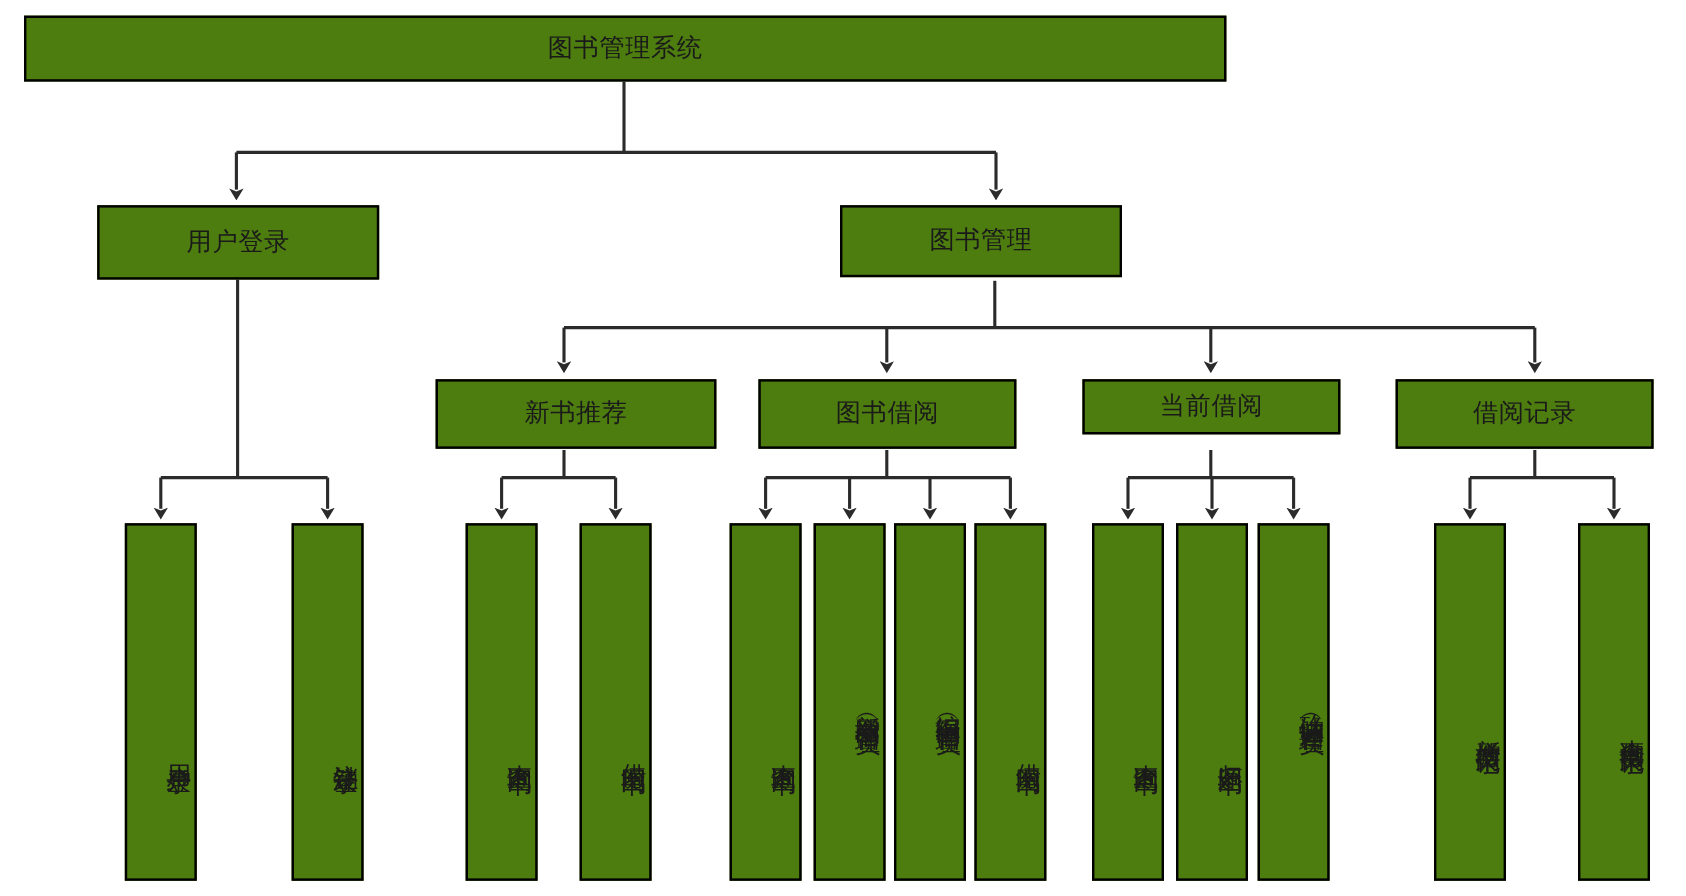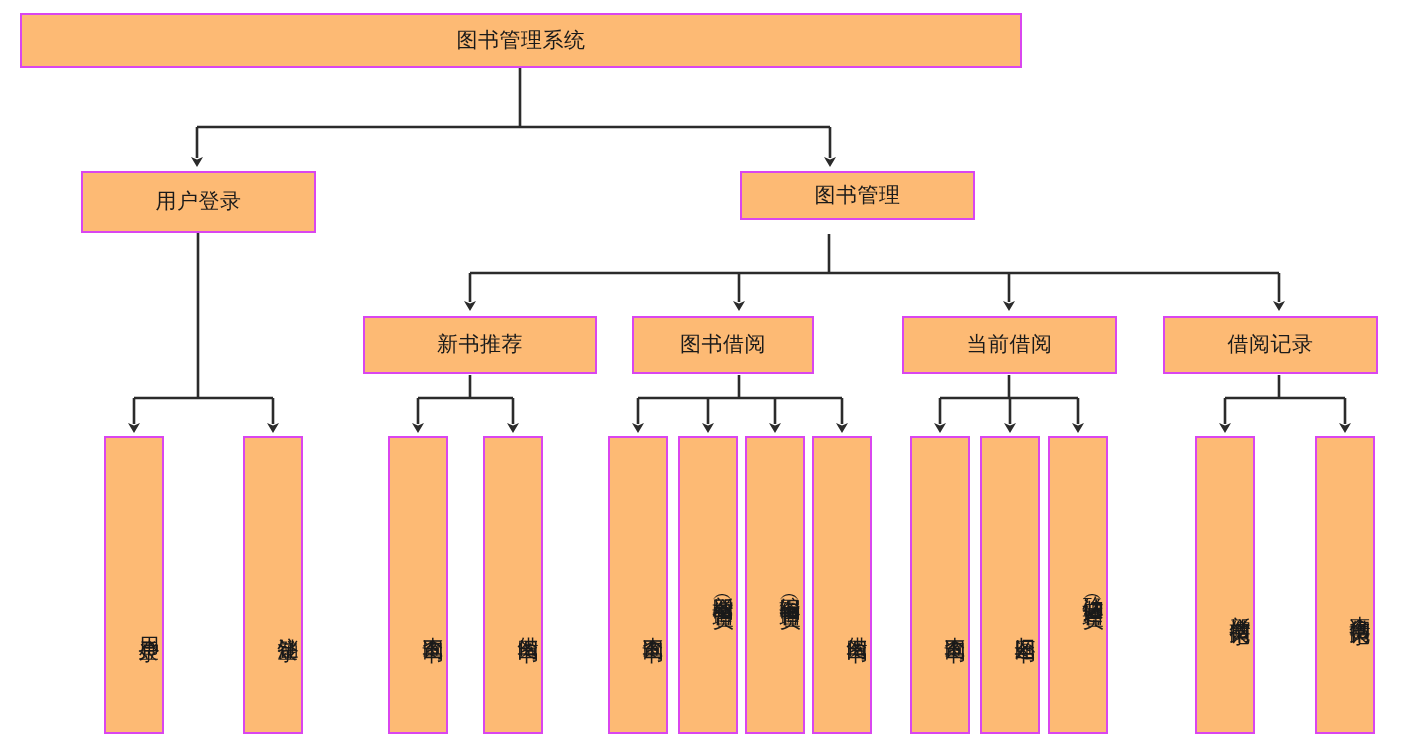--- a/index.html
+++ b/index.html
@@ -21,22 +21,22 @@
   #diagram-svg {
     position: absolute;
     left: 0;
     top: 0;
     width: 1405px;
     height: 747px;
   }
   .node {
     position: absolute;
     box-sizing: border-box;
-    border: 2px solid #d946ef;
-    background: #fdba74;
+    border: 2px solid #000000;
+    background: #4d7c0f;
     display: flex;
     align-items: center;
     justify-content: center;
     color: #1a1a1a;
     z-index: 2;
   }
   .node-h {
     font-size: 21px;
     line-height: 1.1;
     letter-spacing: 0.5px;
@@ -126,31 +126,31 @@
     </g>
   </svg>
 
   <div class="node node-h" style="left:20px; top:13px; width:1002px; height:55px;">
     <span class="label">图书管理系统</span>
   </div>
 
   <div class="node node-h" style="left:81px; top:171px; width:235px; height:62px;">
     <span class="label">用户登录</span>
   </div>
-  <div class="node node-h" style="left:740px; top:171px; width:235px; height:49px;">
+  <div class="node node-h" style="left:700px; top:171px; width:235px; height:60px;">
     <span class="label">图书管理</span>
   </div>
 
   <div class="node node-h" style="left:363px; top:316px; width:234px; height:58px;">
     <span class="label">新书推荐</span>
   </div>
-  <div class="node node-h" style="left:632px; top:316px; width:182px; height:58px;">
+  <div class="node node-h" style="left:632px; top:316px; width:215px; height:58px;">
     <span class="label">图书借阅</span>
   </div>
-  <div class="node node-h" style="left:902px; top:316px; width:215px; height:58px;font-family:Liberation Serif, serif;">
+  <div class="node node-h" style="left:902px; top:316px; width:215px; height:46px;font-family:Liberation Serif, serif;">
     <span class="label">当前借阅</span>
   </div>
   <div class="node node-h" style="left:1163px; top:316px; width:215px; height:58px;">
     <span class="label">借阅记录</span>
   </div>
 
   <div class="node node-v" style="left:104px; top:436px; width:60px; height:298px; padding-top:78px;">
     <span class="label">用户登录</span>
   </div>
   <div class="node node-v" style="left:243px; top:436px; width:60px; height:298px; padding-top:78px;">

